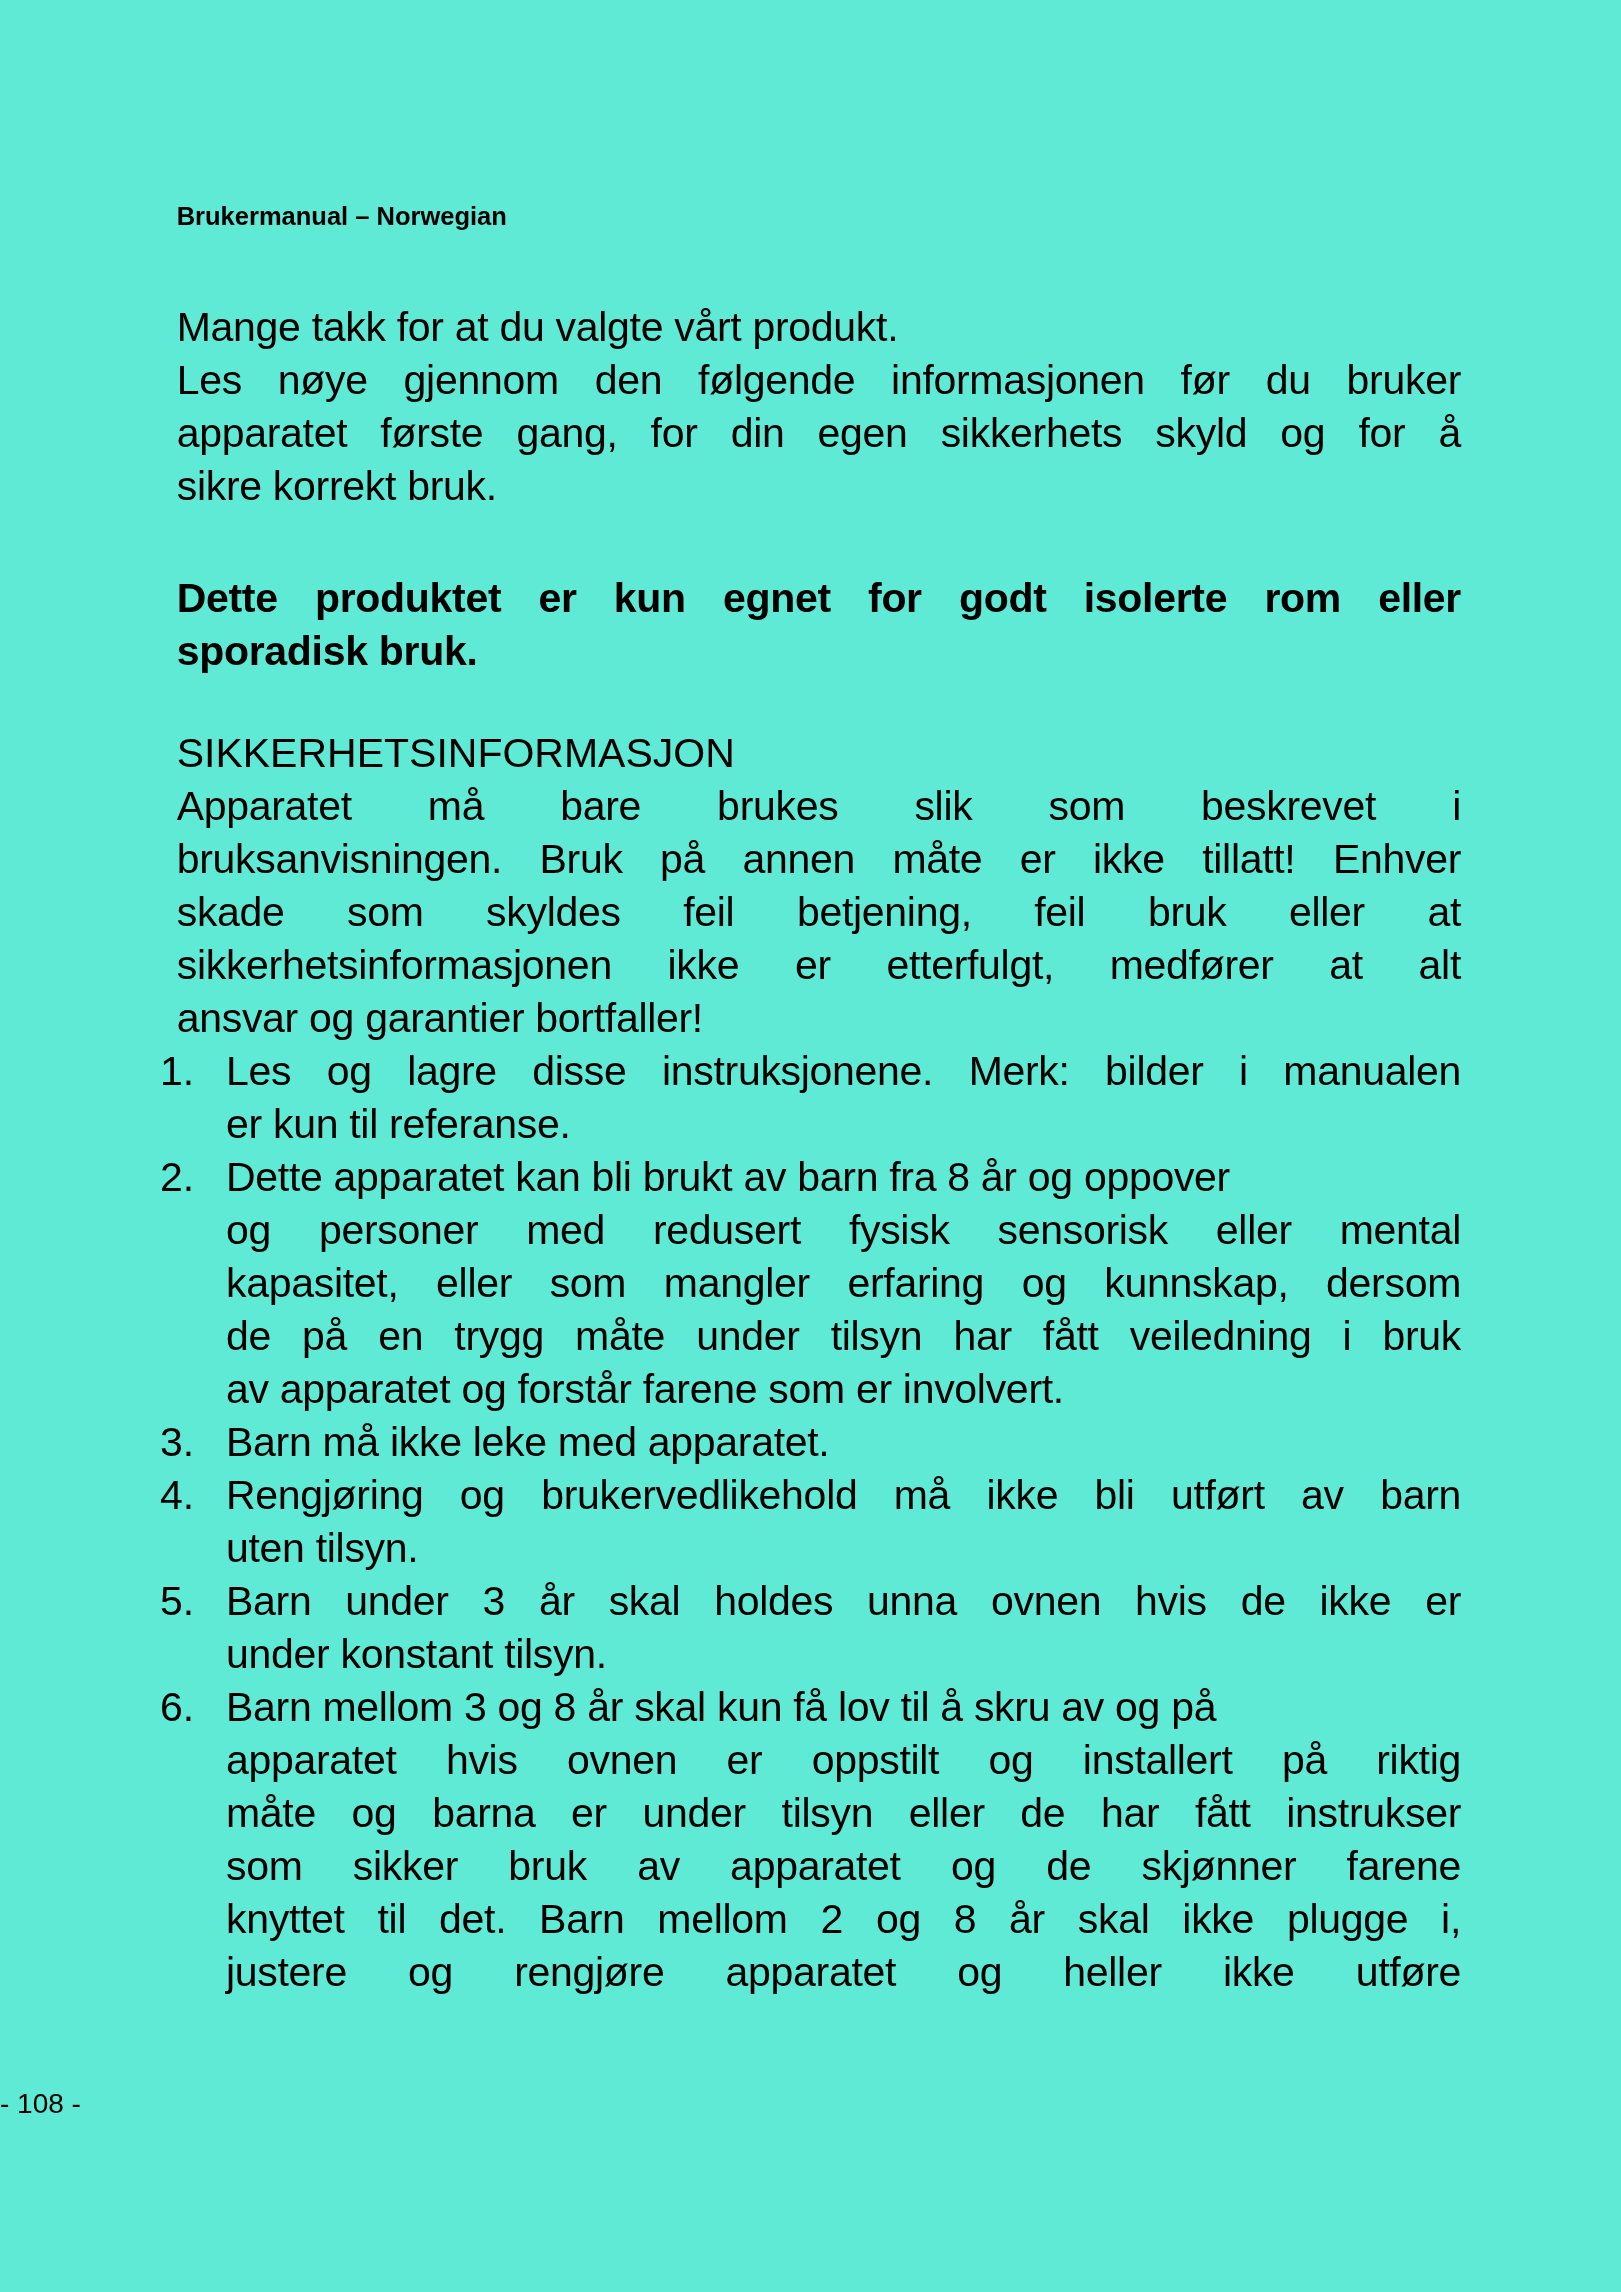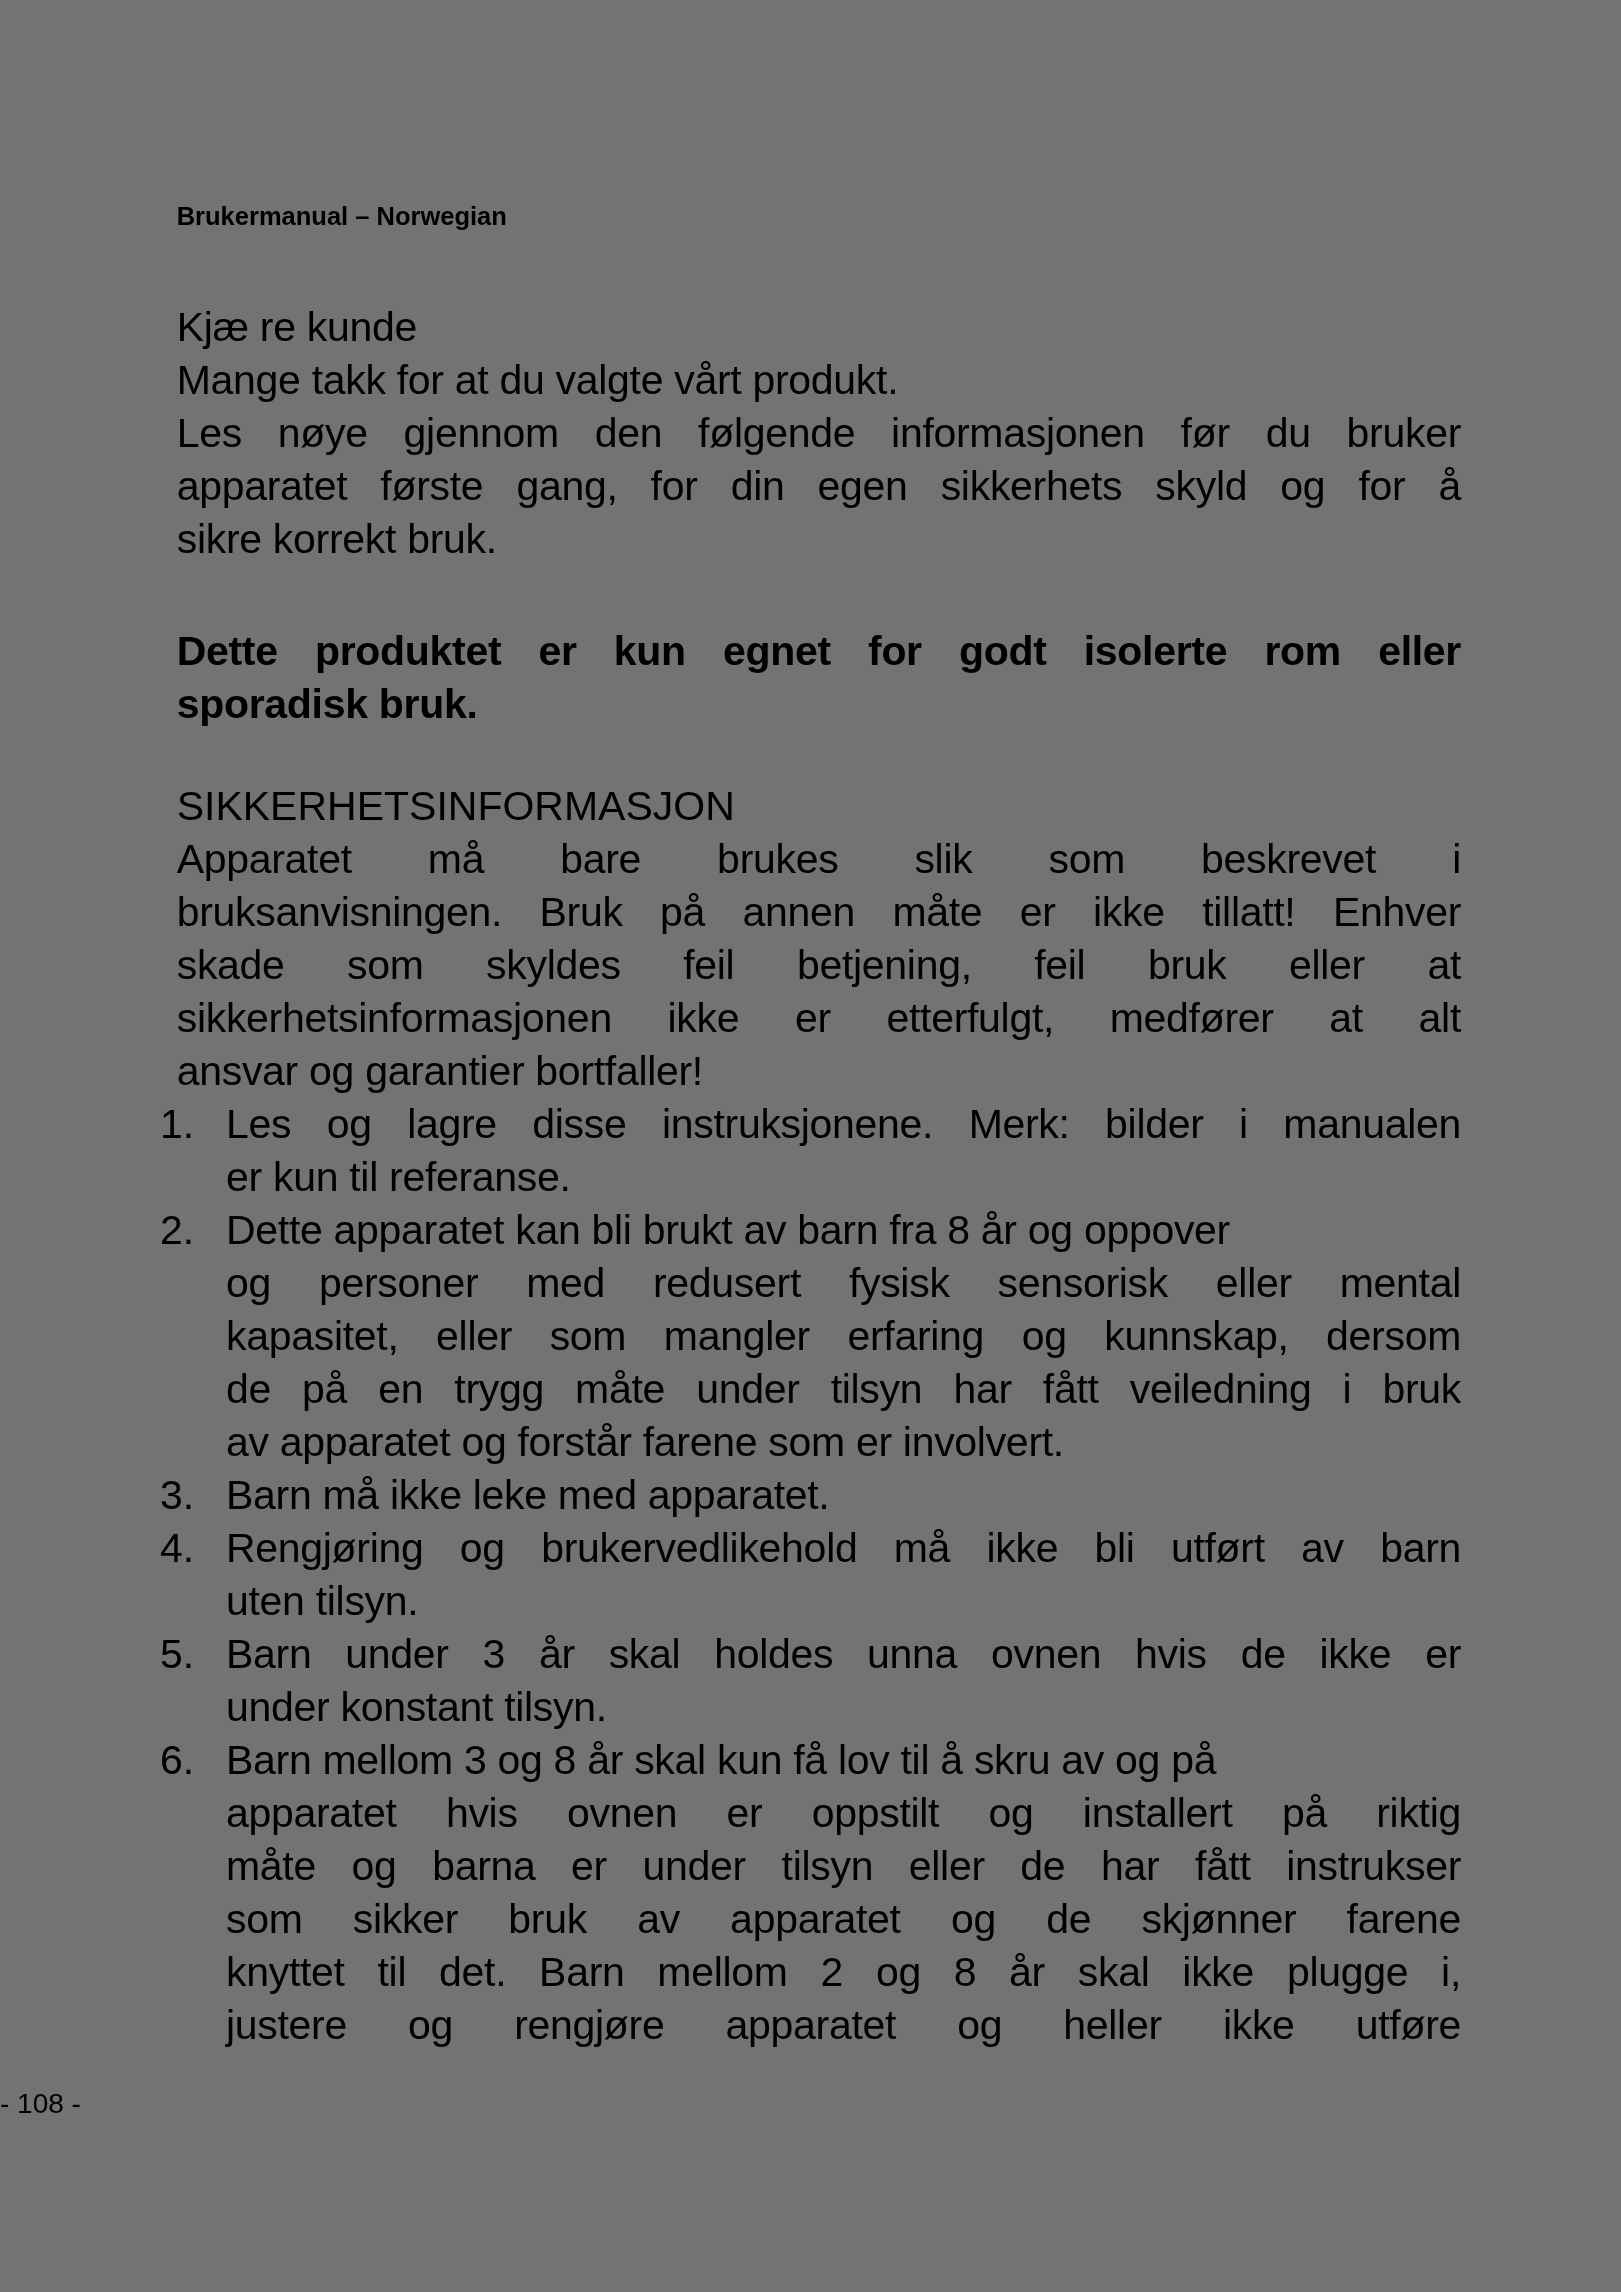--- a/index.html
+++ b/index.html
@@ -4,21 +4,21 @@
 <style>
   html, body {
     margin: 0;
     padding: 0;
     background: #ffffff;
   }
   .page {
     position: relative;
     width: 1621px;
     height: 2293px;
-    background: #737373;
+    background: #5eead4;
     color: #000000;
     font-family: "Liberation Sans", "DejaVu Sans", sans-serif;
     overflow: hidden;
   }
   .content {
     position: absolute;
     left: 160px;
     top: 201px;
     width: 1301px;
   }
@@ -73,21 +73,20 @@
   }
 </style>
 </head>
 <body>
 
 <div class="page">
   <div class="content">
     <div class="doc-header">Brukermanual – Norwegian</div>
 
     <div class="para intro">
-        <div class="line">Kjæ re kunde</div>
         <div class="line">Mange takk for at du valgte vårt produkt.</div>
         <div class="line j">Les nøye gjennom den følgende informasjonen før du bruker</div>
         <div class="line j">apparatet første gang, for din egen sikkerhets skyld og for å</div>
         <div class="line">sikre korrekt bruk.</div>
       </div>
 
     <div class="para notice bold">
         <div class="line j">Dette produktet er kun egnet for godt isolerte rom eller</div>
         <div class="line">sporadisk bruk.</div>
       </div>

